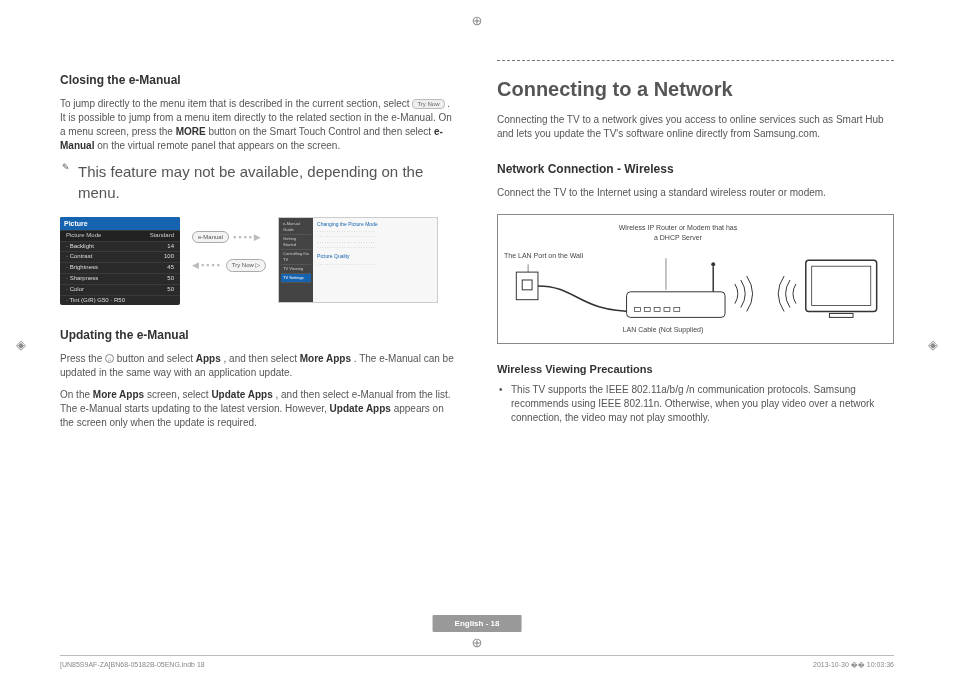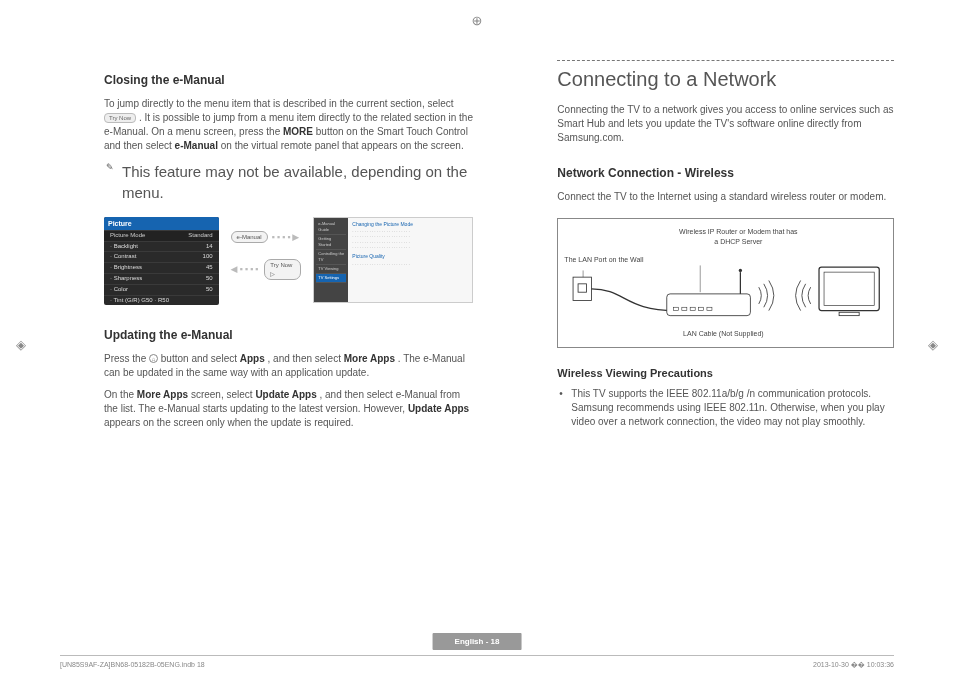--- a/index.html
+++ b/index.html
@@ -15,28 +15,27 @@
   }
   .page {
     display: flex;
     padding: 60px 60px 50px 60px;
     gap: 40px;
   }
   .col {
     flex: 1;
     display: flex;
     flex-direction: column;
-    margin-left: 44px;
   }
   .h1 {
     font-size: 20px;
-    font-weight: 400;
+    font-weight: 700;
     color: #555;
     border-top: 1px dashed #777;
-    padding-top: 4px;
+    padding-top: 14px;
     margin-bottom: 10px;
   }
   .h2 {
     font-size: 12px;
     font-weight: 700;
     color: #333;
     margin: 12px 0 8px 0;
   }
   .h3 {
     font-size: 11px;
@@ -212,21 +211,21 @@
     line-height: 14px;
     text-align: center;
   }
   .crop.tc { left: 50%; top: 14px; transform: translateX(-50%); }
   .crop.bc { left: 50%; bottom: 40px; transform: translateX(-50%); }
   .crop.ml { left: 14px; top: 50%; transform: translateY(-50%); }
   .crop.mr { right: 14px; top: 50%; transform: translateY(-50%); }
 
   .pgfoot {
     position: absolute;
-    bottom: 40px;
+    bottom: 58px;
     left: 50%;
     transform: translateX(-50%);
     background: #999;
     color: #fff;
     font-size: 8px;
     font-weight: 700;
     padding: 3px 22px;
     border-radius: 1px;
   }
   .printfoot {

